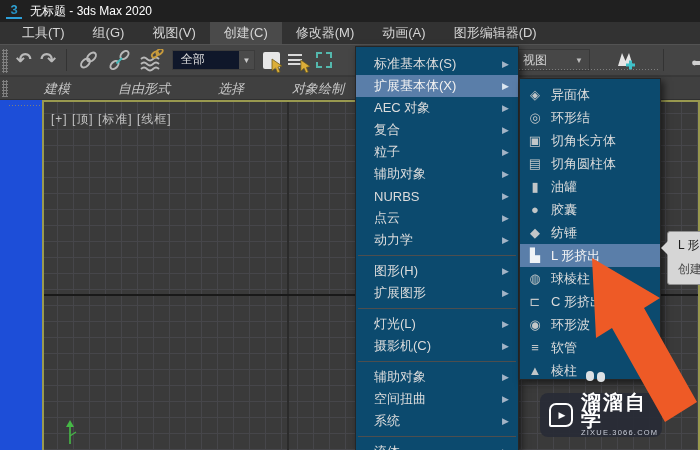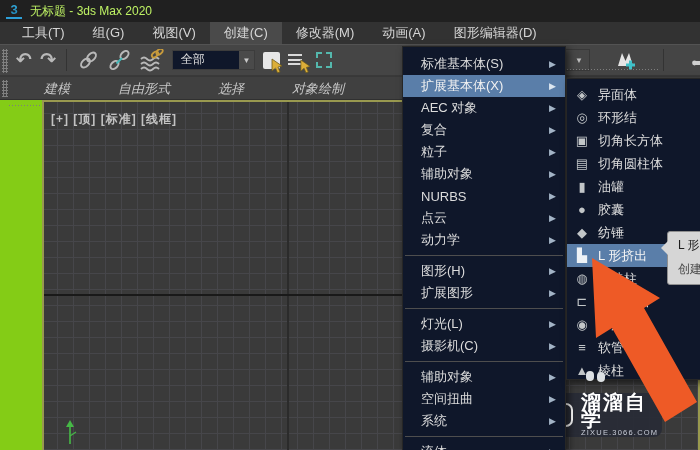--- a/index.html
+++ b/index.html
@@ -6,21 +6,21 @@
   html,body { width:700px; height:450px; overflow:hidden; }
   body { font-family:"Liberation Sans","DejaVu Sans",sans-serif; background:#383838; position:relative; }
   .app { position:absolute; inset:0; }
 
   
   .titlebar { position:absolute; left:0; top:0; right:0; height:22px; background:#202020;
               display:flex; align-items:center; padding-left:6px; }
   .appicon { font-size:13px; font-weight:bold; color:#2d9fd8; background:linear-gradient(180deg,#35b3e8,#1d7fb0);
              -webkit-background-clip:text; background-clip:text; -webkit-text-fill-color:transparent;
              width:16px; text-align:center; border-bottom:2px solid #2d9fd8; line-height:14px; margin-right:8px; }
-  .title { font-size:12px; color:#bef264; }
+  .title { font-size:12px; color:#ffffff; }
 
   
   .menubar { position:absolute; left:0; top:22px; right:0; height:22px; background:#323232;
              display:flex; padding-left:8px; }
   .mitem { font-size:13px; color:#d6d6d6; line-height:22px; padding:0 14px; white-space:nowrap; }
   .mitem.active { background:#4a4a4a; }
 
   
   .toolbar { position:absolute; left:0; top:44px; right:0; height:32px; background:#454545;
              border-top:1px solid #535353; border-bottom:1px solid #393939;
@@ -50,32 +50,32 @@
            display:flex; align-items:center; justify-content:center; }
   .dots-strip { position:absolute; height:4px;
                 background-image:radial-gradient(#7d7d7d 0.8px, transparent 1px); background-size:3px 3px; }
 
   
   .ribbon { position:absolute; left:0; top:77px; right:0; height:23px; background:#404040;
             display:flex; padding-left:20px; border-bottom:1px solid #303030;font-style:italic; }
   .rtab { font-size:13px; color:#c8c8c8; line-height:23px; padding:0 24px; white-space:nowrap; }
 
   
-  .viewport { position:absolute; left:0; top:100px; right:0; bottom:0; background:#84cc16;font-weight:bold; }
+  .viewport { position:absolute; left:0; top:100px; right:0; bottom:0; background:#1d4ed8; }
   .viewarea { position:absolute; left:42px; top:0; right:0; bottom:-2px; border:2px solid #99994f;
               background-color:#3a3a3a;
               background-image:linear-gradient(#46464a 1px, transparent 1px),
                                linear-gradient(90deg,#46464a 1px, transparent 1px);
               background-size:16px 16px; background-position:-3px -5px; }
   .vlabel { position:absolute; left:7px; top:9px; font-size:12px; color:#c2c2c2; letter-spacing:1px; }
   .axis-h { position:absolute; left:0; right:0; top:192px; height:2px; background:#191919; }
   .axis-v { position:absolute; top:0; bottom:0; left:243px; width:2px; background:#2b2b2b; }
 
   
-  .menu { background:#0f172a; border:1px solid #262626; box-shadow:3px 3px 7px rgba(0,0,0,.55); z-index:20;margin-left:47px; }
+  .menu { background:#0c4a6e; border:1px solid #262626; box-shadow:3px 3px 7px rgba(0,0,0,.55); z-index:20; }
   .create-menu { position:absolute; left:355px; top:46px; width:164px; bottom:0; border-bottom:none; padding-top:6px; }
   .crow { height:22px; display:flex; align-items:center; justify-content:space-between;
           padding:0 9px 0 18px; font-size:13px; color:#dcdcdc; white-space:nowrap; }
   .crow .arr { color:#a3b4c6; font-size:9px; }
   .crow.hl { background:#5a7ea9; color:#f2f2f2; }
   .crow.hl .arr { color:#dce6f0; }
   .msep { height:1px; background:#2d2d2d; border-bottom:1px solid #4e4e4e; margin:4px 2px; }
 
   .ext-menu { position:absolute; left:519px; top:78px; width:142px; height:302px; padding-top:4px; }
   .erow { height:23px; display:flex; align-items:center; gap:8px; padding:0 6px 0 7px;

